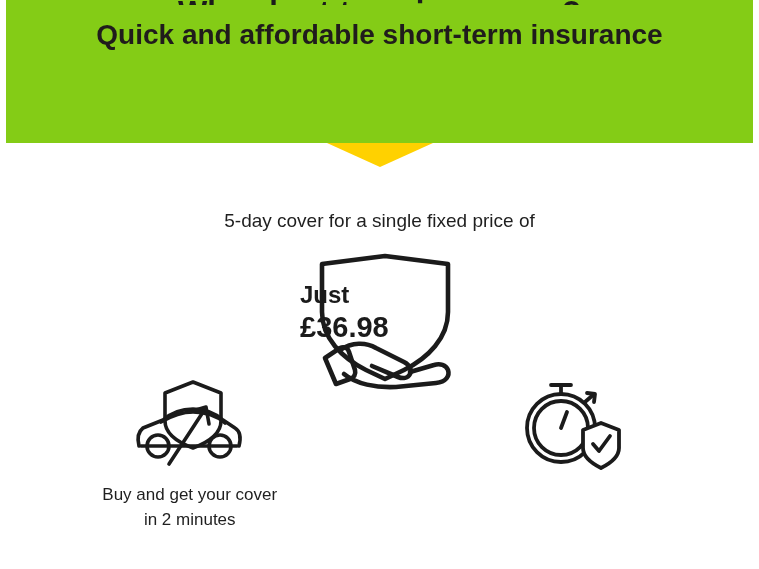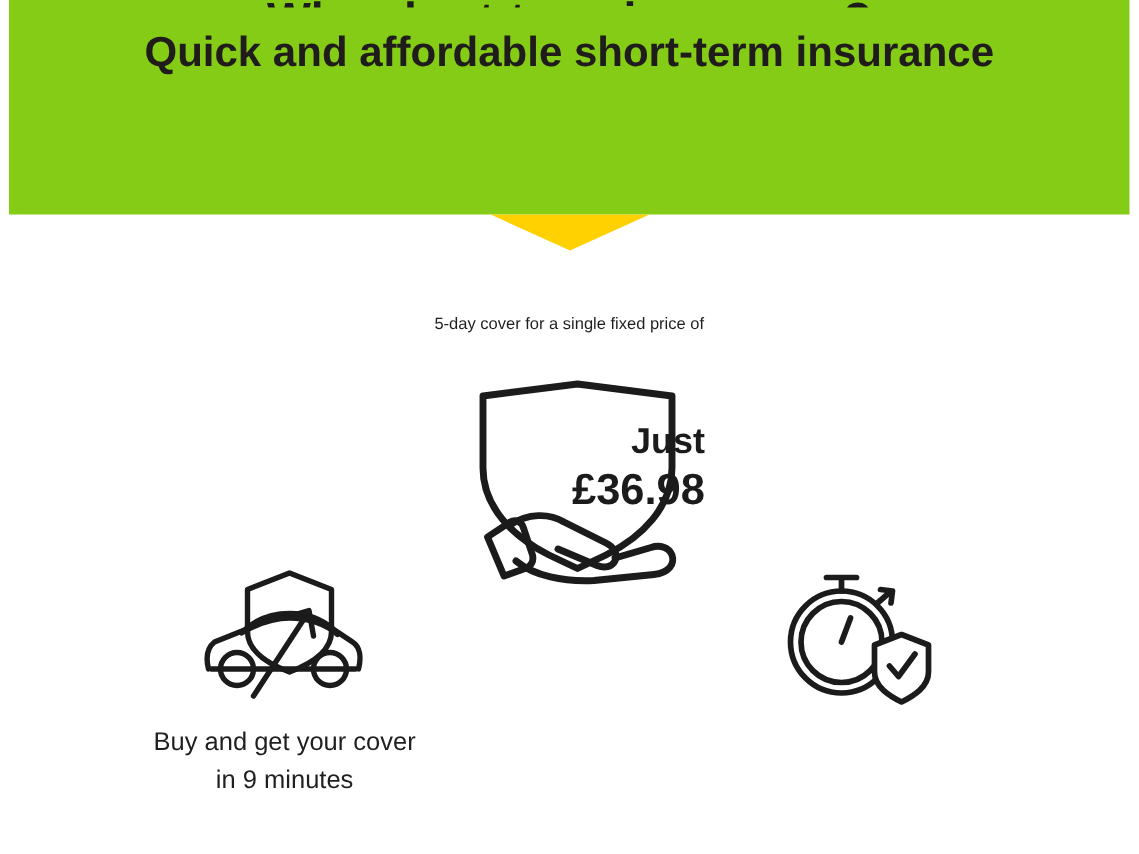--- a/index.html
+++ b/index.html
@@ -64,21 +64,21 @@
     border-top: 24px solid #ffd100;
   }
 
   
   .price-lead {
     position: absolute;
     left: 0;
     top: 210px;
     width: 759px;
     text-align: center;
-    font-size: 11px;
+    font-size: 19px;
     font-weight: 400;
     color: #1f1f1f;
     white-space: nowrap;
   }
   .shield-hand {
     position: absolute;
     left: 300px;
     top: 250px;
     width: 170px;
     height: 145px;
@@ -138,21 +138,21 @@
              C56 124 54 128 50 129 L36 134 Z"></path>
 
     <path d="M40 100 C52 92 66 92 76 98 L104 112
              C110 115 112 120 110 124 C108 128 103 129 98 127 L72 116"></path>
     <path d="M44 124 C56 134 76 138 96 137 L136 133
              C146 132 150 126 148 120 C146 115 140 113 134 115 L110 122"></path>
   </svg>
 </div>
 
 <div style="position:absolute;left:300px;top:250px;width:170px;height:145px;
-            display:flex;flex-direction:column;align-items:flex-end;justify-content:flex-start;
+            display:flex;flex-direction:column;align-items:flex-start;justify-content:flex-start;
             padding-top:30px;box-sizing:border-box;pointer-events:none;">
   <div style="font-size:24px;font-weight:700;line-height:30px;color:#1b1b1b;">Just</div>
   <div style="font-size:29px;font-weight:700;line-height:34px;color:#1b1b1b;">£36.98</div>
 </div>
 
 <div class="features">
 
   <div class="feature">
     <div class="feature-icon">
       <svg width="118" height="92" viewBox="0 0 118 92" fill="none" xmlns="http://www.w3.org/2000/svg" stroke="#1b1b1b" stroke-width="3.6" stroke-linecap="round" stroke-linejoin="round">
@@ -169,21 +169,21 @@
         <path d="M30 46 C42 39 52 36 62 36 C74 36 86 40 94 47"></path>
 
         <circle cx="27" cy="70" r="11"></circle>
         <circle cx="89" cy="70" r="11"></circle>
 
         <path d="M38 88 L74 33"></path>
         <path d="M58 36 L75 31 L78 48"></path>
       </svg>
     </div>
     <div class="feature-caption">Buy and get your cover
-in 9 minutes</div>
+in 2 minutes</div>
   </div>
 
   <div class="feature">
     <div class="feature-icon">
       <svg width="108" height="96" viewBox="0 0 108 96" fill="none" xmlns="http://www.w3.org/2000/svg" stroke="#1b1b1b" stroke-width="3.8" stroke-linecap="round" stroke-linejoin="round">
 
         <circle cx="46" cy="54" r="34"></circle>
         <circle cx="46" cy="54" r="27"></circle>
 
         <path d="M46 20 L46 12"></path>

